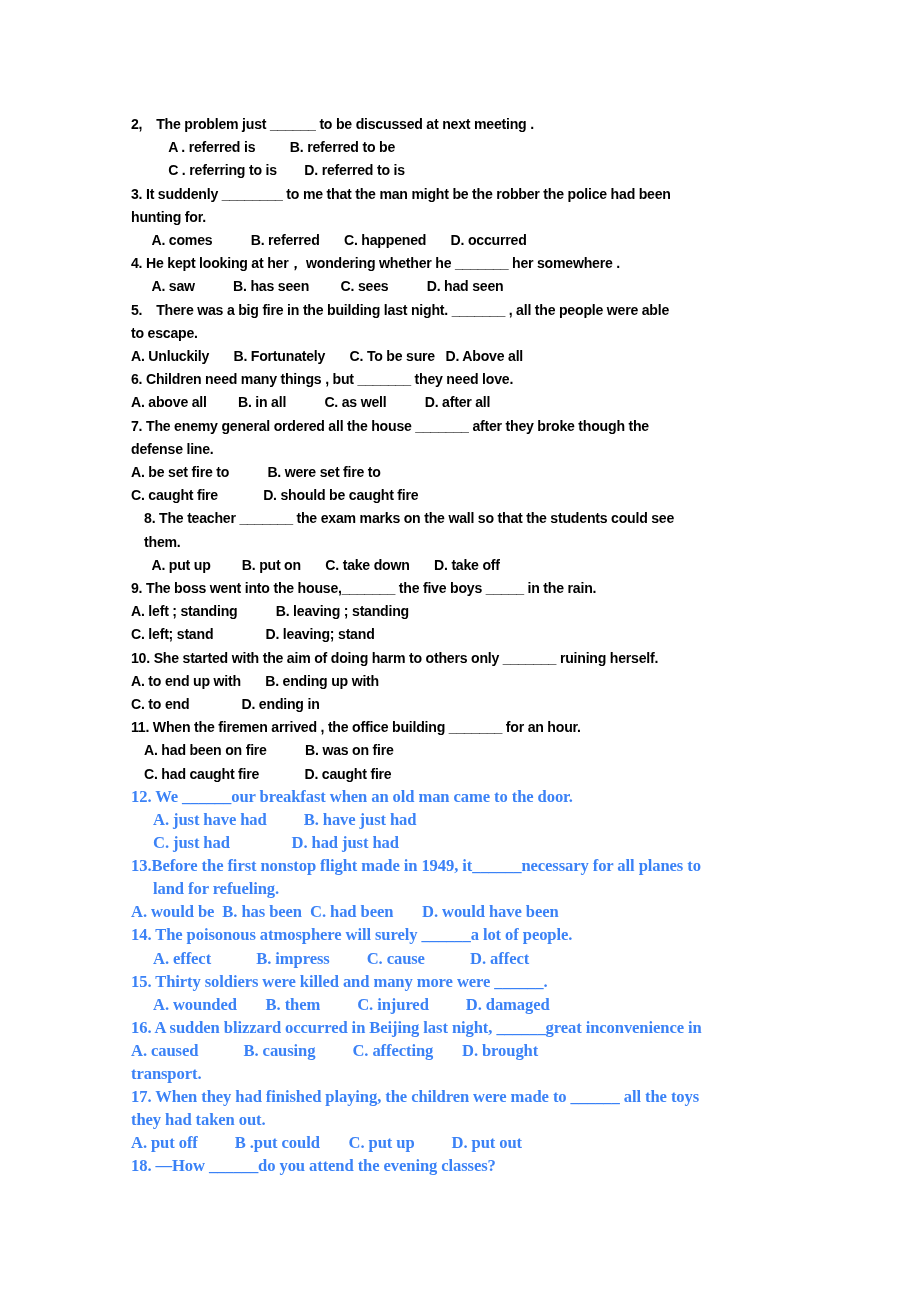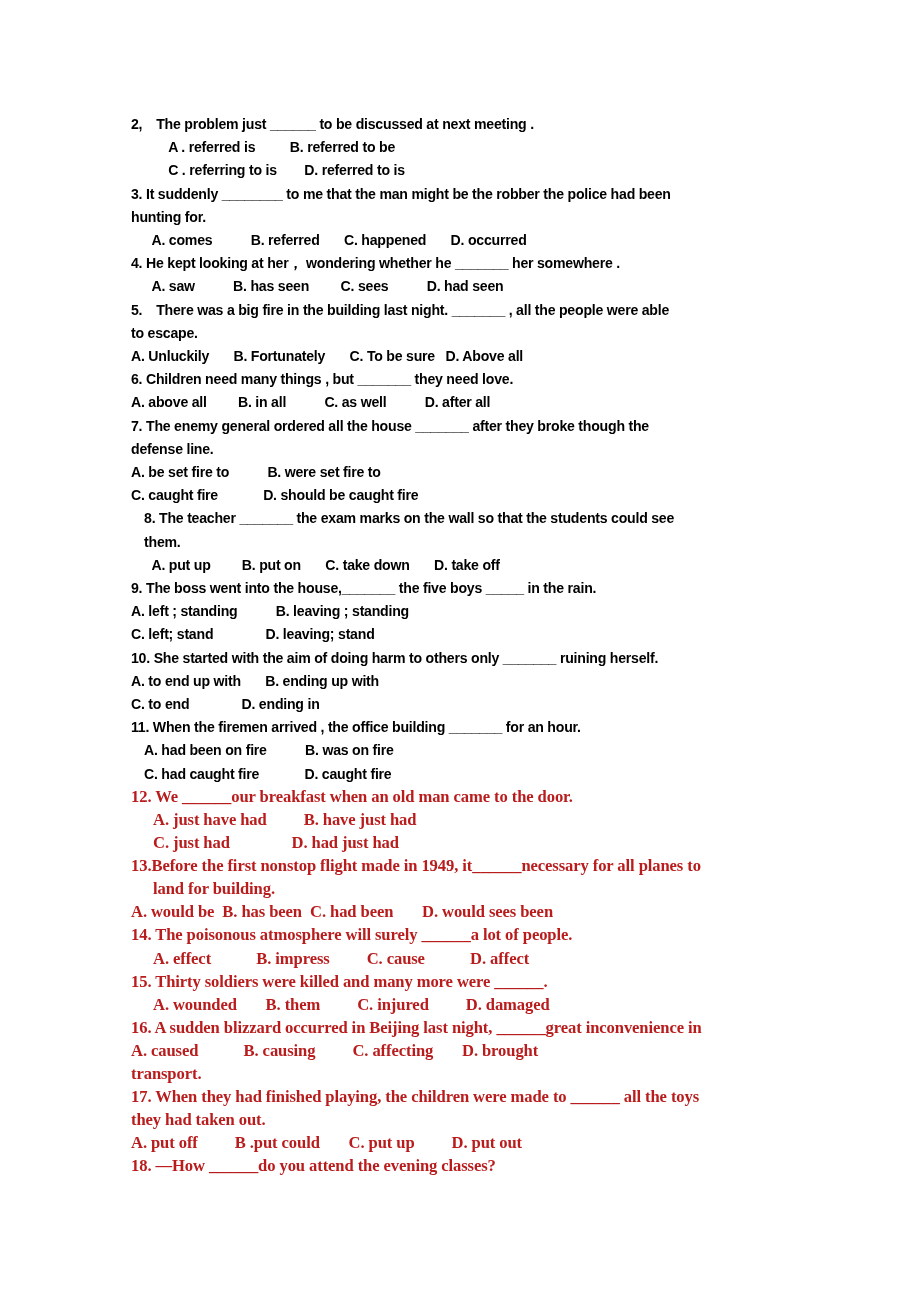--- a/index.html
+++ b/index.html
@@ -32,21 +32,21 @@
     transform: scaleX(0.93);
     transform-origin: left top;
     width: 710px;
   }
   
   .serif {
     font-family: "Liberation Serif", "DejaVu Serif", serif;
     font-weight: bold;
     font-size: 16.6px;
     line-height: 23.1px;
-    color: #b91c1c;
+    color: #3b82f6;
     letter-spacing: -0.1px;
     width: 660px;
   }
 
   .ln { white-space: pre-wrap; margin: 0; }
   .ln.just { text-align: justify; text-align-last: left; }
 
   
   .i1 { padding-left: 14px; }
   .i2 { padding-left: 22px; }
@@ -124,22 +124,22 @@
     <div class="serif">
 
       <div>
         <p class="ln">12. We ______our breakfast when an old man came to the door.</p>
         <p class="ln i2">A. just have had   B. have just had</p>
         <p class="ln i2">C. just had  　  D. had just had</p>
       </div>
 
       <div>
         <p class="ln">13.Before the first nonstop flight made in 1949, it______necessary for all planes to</p>
-        <p class="ln i2">land for building.</p>
-        <p class="ln">A. would be  B. has been  C. had been   D. would sees been</p>
+        <p class="ln i2">land for refueling.</p>
+        <p class="ln">A. would be  B. has been  C. had been   D. would have been</p>
       </div>
 
       <div>
         <p class="ln">14. The poisonous atmosphere will surely ______a lot of people.</p>
         <p class="ln i2">A. effect    B. impress   C. cause    D. affect</p>
       </div>
 
       <div>
         <p class="ln">15. Thirty soldiers were killed and many more were ______.</p>
         <p class="ln i2">A. wounded   B. them   C. injured   D. damaged</p>

